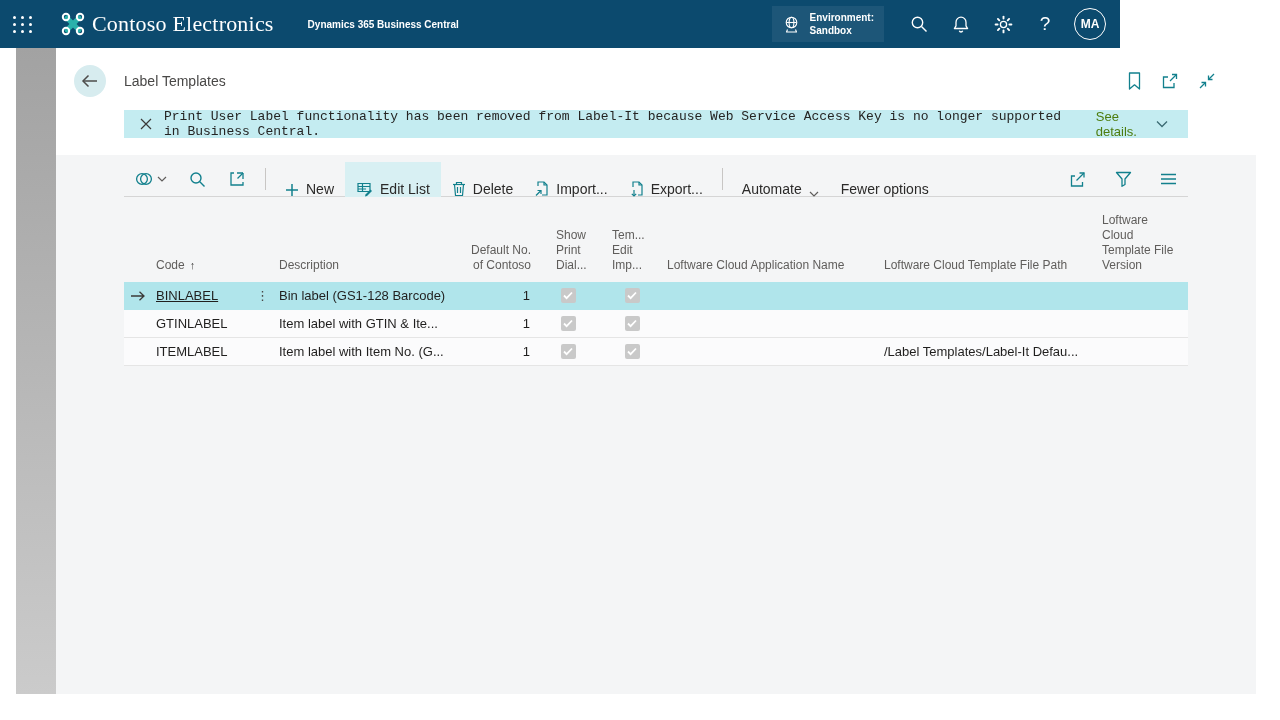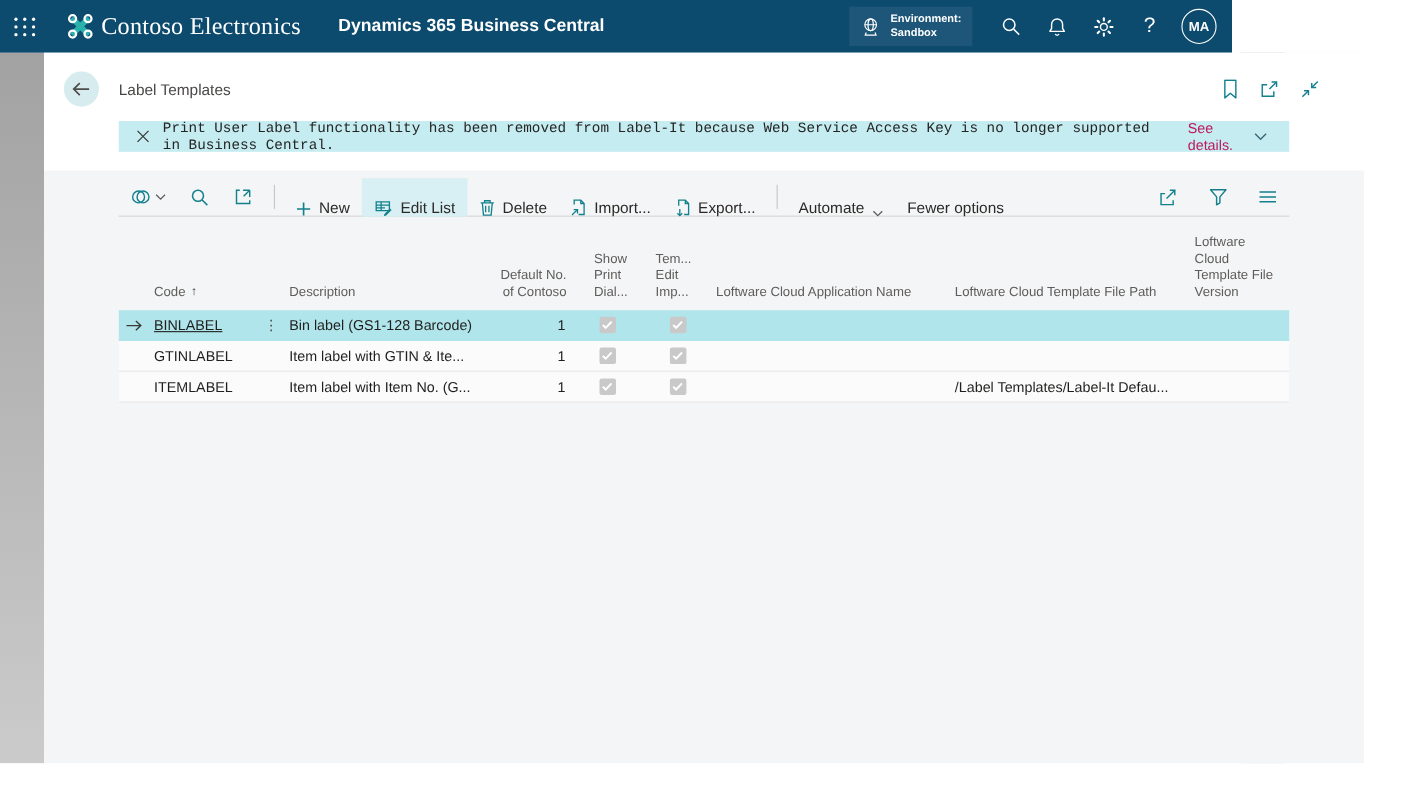--- a/index.html
+++ b/index.html
@@ -8,53 +8,53 @@
 
   
   .topbar { position:absolute; top:0; left:0; width:1120px; height:48px;
     background:#0c4a6e; display:flex; align-items:center; color:#fff; }
   .waffle { width:46px; height:48px; display:flex; align-items:center; justify-content:center;
     background:transparent; border:none; cursor:pointer; }
   .waffle-grid { display:grid; grid-template-columns:repeat(3,4px); grid-gap:4px; }
   .waffle-grid i { width:3px; height:3px; background:#fff; border-radius:50%; }
   .brand { display:flex; align-items:center; margin-left:14px; gap:6px; }
   .brand-name { font-family:"Liberation Serif","DejaVu Serif",serif; font-size:22px; letter-spacing:.2px; }
-  .product { margin-left:34px; font-size:16px; font-weight:700; }
+  .product { margin-left:34px; font-size:10px; font-weight:700; }
   .tb-spacer { flex:1; }
   .env-badge { display:flex; align-items:center; gap:9px; background:rgba(255,255,255,.07);
     padding:5px 10px; margin-right:14px; cursor:pointer; }
   .env-text { font-size:10px; line-height:13px; font-weight:700; }
   .tb-icon-btn { width:42px; height:48px; display:flex; align-items:center; justify-content:center;
     background:transparent; border:none; cursor:pointer; color:#fff; }
   .help-q { font-size:19px; color:#fff; font-weight:400; }
   .avatar { width:32px; height:32px; border-radius:50%; border:1.6px solid #fff;
     display:flex; align-items:center; justify-content:center; font-size:12px; font-weight:700;
     margin:0 14px 0 8px; cursor:pointer; background:transparent; color:#fff; }
 
   
-  .workspace { position:absolute; top:48px; left:0; width:1168px; height:646px; }
+  .workspace { position:absolute; top:48px; left:16px; width:1168px; height:646px; }
   .side-margin { position:absolute; top:0; width:40px; height:646px;
     background:linear-gradient(180deg,#a2a2a2,#cbcbcb); }
   .side-margin.left { left:0; } .side-margin.right { right:0; }
   .card { position:absolute; left:40px; top:0; width:1200px; height:646px; background:#f4f5f6; }
 
   
   .card-top { position:relative; height:107px; background:#fff; }
   .back-btn { position:absolute; left:18px; top:17px; width:32px; height:32px; border-radius:50%;
     background:#d7ecef; border:none; display:flex; align-items:center; justify-content:center; cursor:pointer; }
   .page-title { position:absolute; left:68px; top:25px; font-size:14px; color:#494847; }
   .header-actions { position:absolute; right:38px; top:22px; display:flex; gap:15px; }
   .header-actions button { background:none; border:none; cursor:pointer; padding:2px; }
 
   
   .notification { position:absolute; left:68px; top:62px; width:1064px; height:28px;
     background:#c4ecf1; display:flex; align-items:center; padding:0 10px 0 14px; }
   .notif-close { background:none; border:none; cursor:pointer; display:flex; padding:2px; }
   .notif-msg { margin-left:10px; font-size:13px; color:#252423;font-family:Liberation Mono, monospace; }
-  .notif-link { margin-left:22px; font-size:13px; color:#be185d; text-decoration:none; cursor:pointer; }
+  .notif-link { margin-left:22px; font-size:13px; color:#4d7c0f; text-decoration:none; cursor:pointer; }
   .notif-spacer { flex:1; }
   .notif-chevron { background:none; border:none; cursor:pointer; display:flex; padding:2px; margin-right:8px; }
 
   
   .panel { position:relative; height:539px; }
   .toolbar { position:absolute; left:68px; top:7px; width:1064px; height:35px;
     display:flex; align-items:center; border-bottom:1px solid #d5d5d5; }
   .tool-icon { background:none; border:none; cursor:pointer; display:flex; align-items:center;
     justify-content:center; padding:4px 6px; margin:0 5px; }
   .tool-btn { background:none; border:none; cursor:pointer; display:flex; align-items:flex-end; gap:7px;

